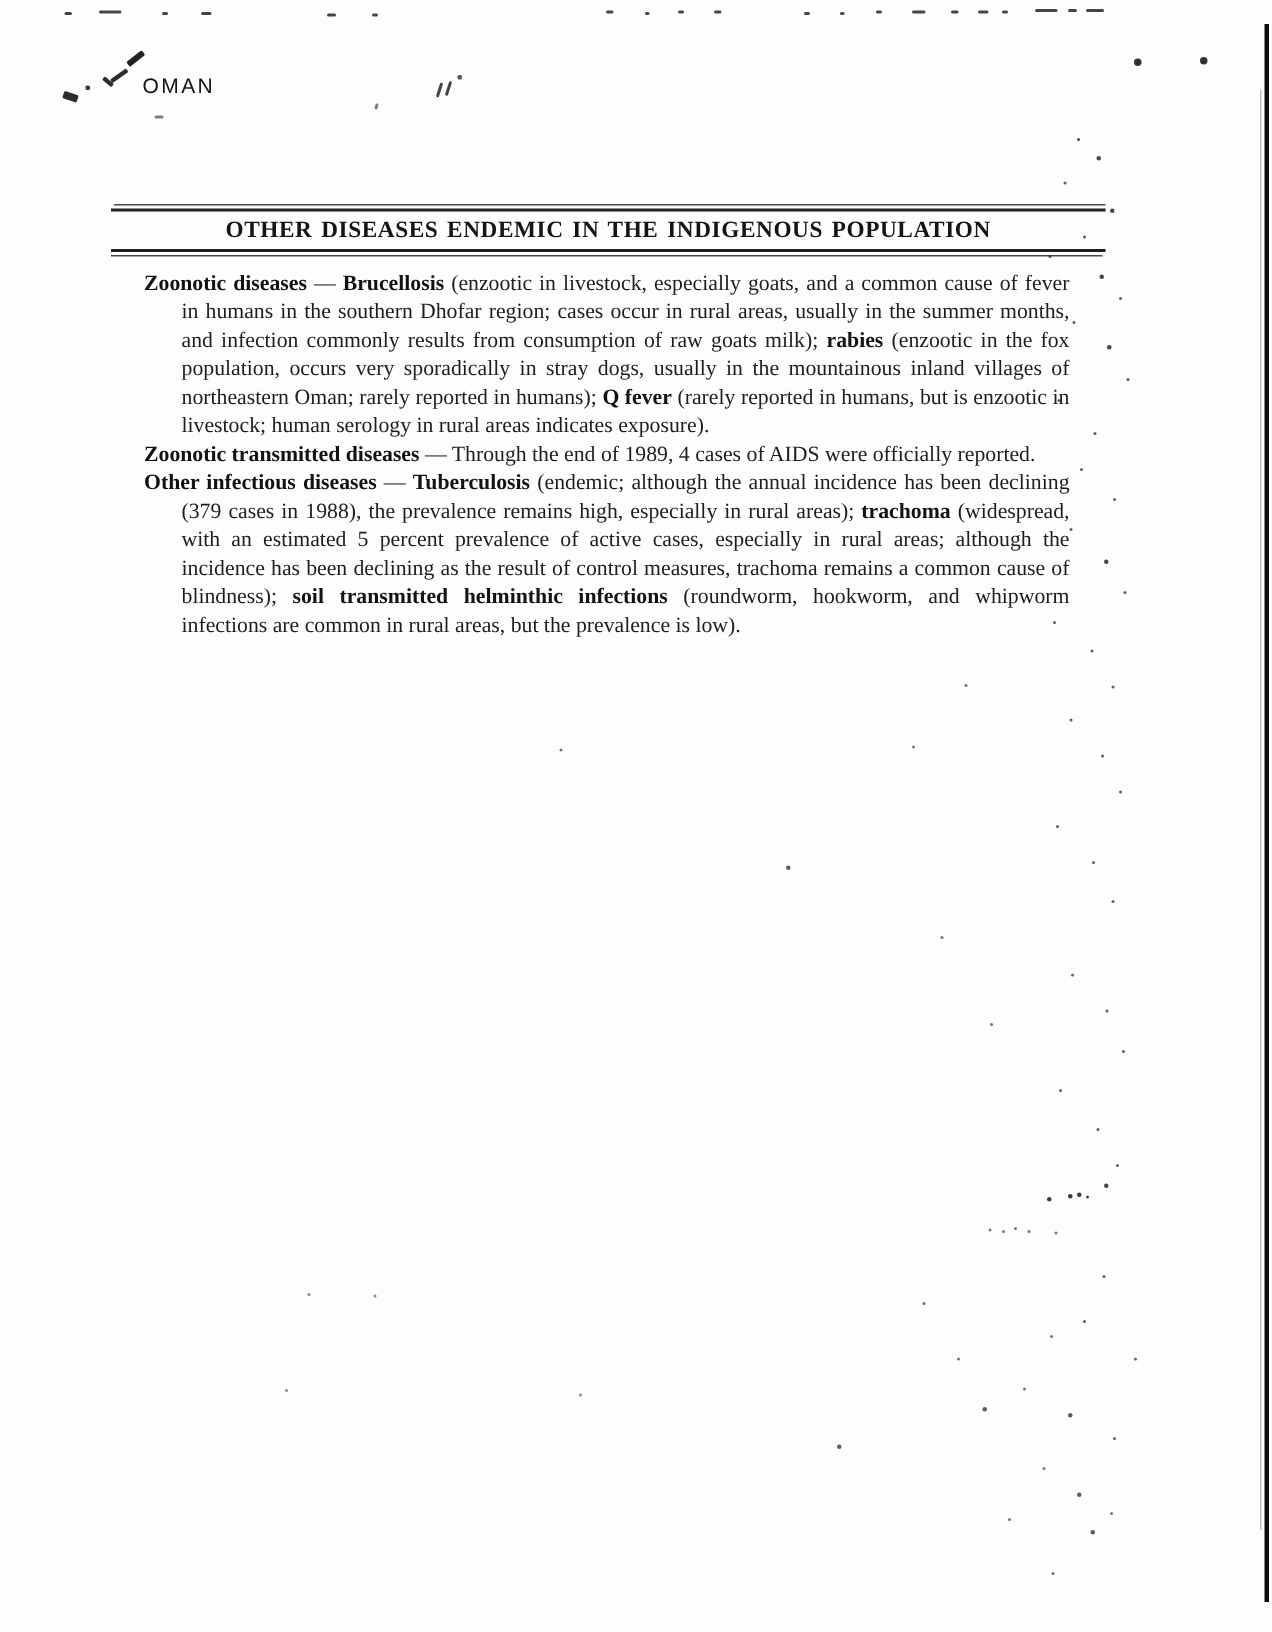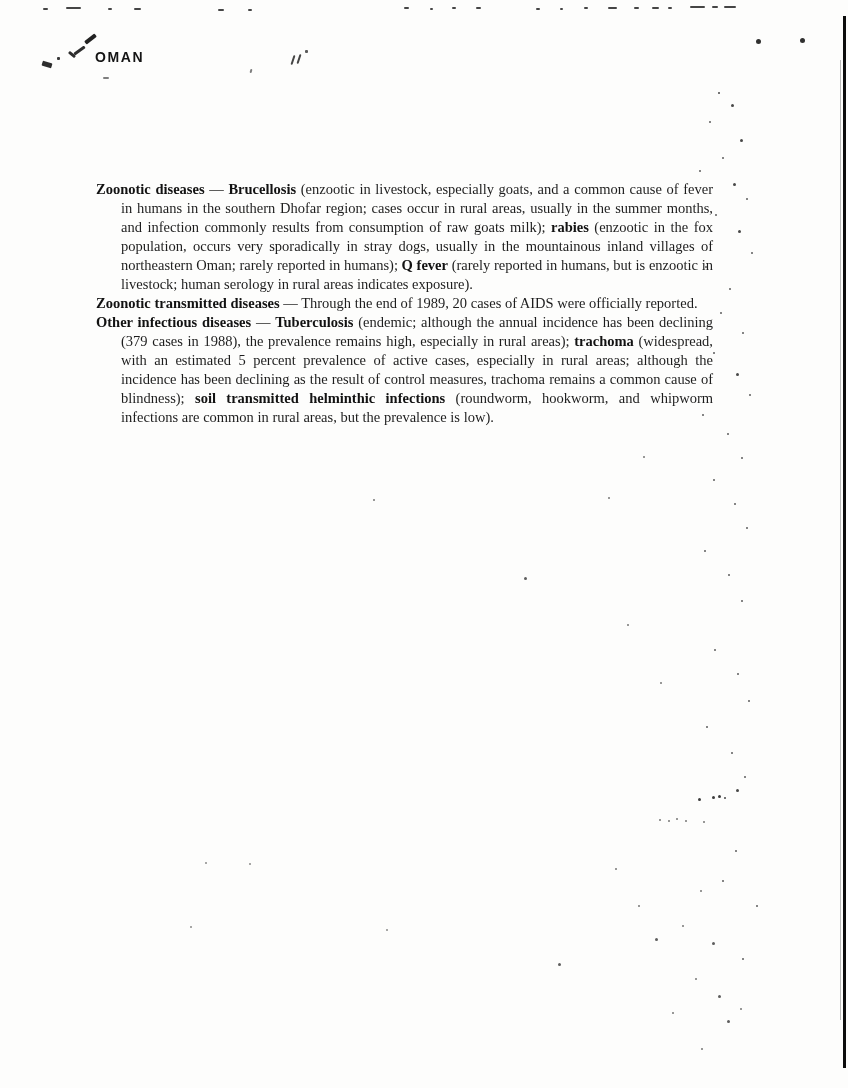--- a/index.html
+++ b/index.html
@@ -10,21 +10,21 @@
   html,body{margin:0;padding:0;}
   body{width:848px;height:1088px;background:#fff;}
   .page{
     position:relative;width:848px;height:1088px;overflow:hidden;
     background:var(--paper);color:var(--ink);
     font-family:"Liberation Serif","DejaVu Serif",serif;
   }
   .country{
     position:absolute;left:95px;top:49px;
     font-family:"Liberation Sans","DejaVu Sans",sans-serif;
-    font-weight:700;font-size:14px;letter-spacing:1.6px;color:#141414;
+    font-weight:400;font-size:14px;letter-spacing:1.6px;color:#141414;
   }
   .title-box{
     position:absolute;left:74px;top:139px;width:663px;
     border-top:2px solid var(--rule);
     border-bottom:2px solid var(--rule);
     padding:4px 0 3px 0;text-align:center;
   }
   .title-box::before{
     content:"";position:absolute;left:2px;right:0;top:-5px;height:1px;
     background:rgba(25,25,25,.8);
@@ -56,24 +56,27 @@
   .dash{position:absolute;background:#242424;height:2px;border-radius:1px;}
   .mark{position:absolute;background:#161616;border-radius:1px;}
 </style>
 </head>
 <body>
 
 <div class="page">
 
   <div class="country">OMAN</div>
 
+  <div class="title-box">
+    <span class="title-text">OTHER DISEASES ENDEMIC IN THE INDIGENOUS POPULATION</span>
+  </div>
 
   <div class="doc-body">
       <p class="para"><b>Zoonotic diseases</b><span> — </span><b>Brucellosis</b><span> (enzootic in livestock, especially goats, and a common cause of fever in humans in the southern Dhofar region; cases occur in rural areas, usually in the summer months, and infection commonly results from consumption of raw goats milk); </span><b>rabies</b><span> (enzootic in the fox population, occurs very sporadically in stray dogs, usually in the mountainous inland villages of northeastern Oman; rarely reported in humans); </span><b>Q fever</b><span> (rarely reported in humans, but is enzootic in livestock; human serology in rural areas indicates exposure).</span></p>
-      <p class="para"><b>Zoonotic transmitted diseases</b><span> — Through the end of 1989, 20 cases of AIDS were officially reported.</span></p>
+      <p class="para"><b>Zoonotic transmitted diseases</b><span> — Through the end of 1989, 4 cases of AIDS were officially reported.</span></p>
       <p class="para"><b>Other infectious diseases</b><span> — </span><b>Tuberculosis</b><span> (endemic; although the annual incidence has been declining (379 cases in 1988), the prevalence remains high, especially in rural areas); </span><b>trachoma</b><span> (widespread, with an estimated 5 percent prevalence of active cases, especially in rural areas; although the incidence has been declining as the result of control measures, trachoma remains a common cause of blindness); </span><b>soil transmitted helminthic infections</b><span> (roundworm, hookworm, and whipworm infections are common in rural areas, but the prevalence is low).</span></p>
     </div>
 
   <div class="edge-shadow"></div>
   <div class="edge-line"></div>
   <div id="noise-layer">
       <div class="dash" style="left: 43px; top: 8px; width: 5px; opacity: 0.85;"></div>
       <div class="dash" style="left: 66px; top: 7px; width: 15px; opacity: 0.85;"></div>
       <div class="dash" style="left: 108px; top: 8px; width: 4px; opacity: 0.85;"></div>
       <div class="dash" style="left: 134px; top: 8px; width: 7px; opacity: 0.85;"></div>

